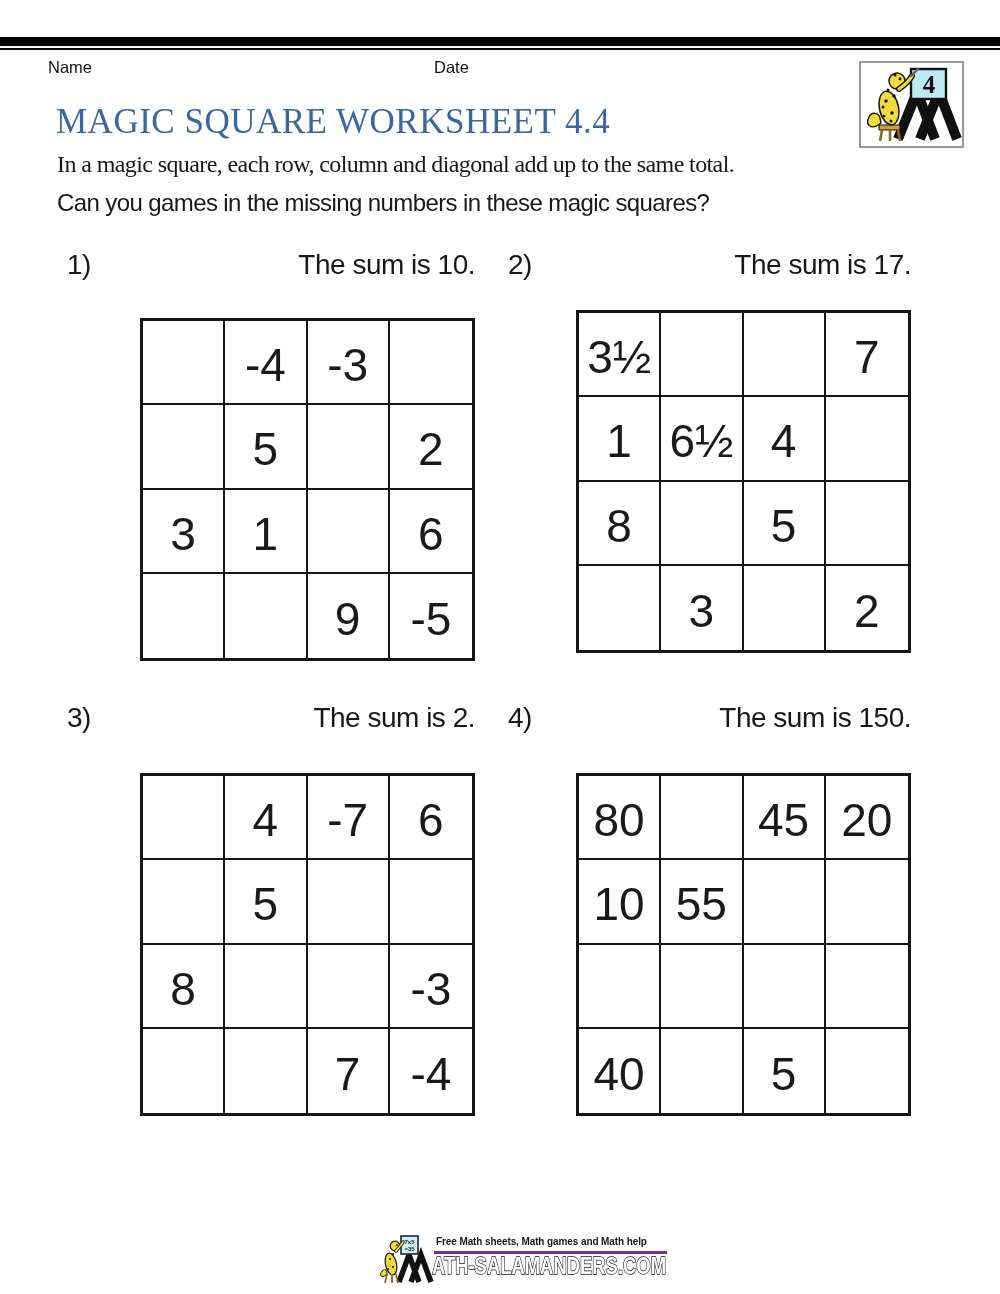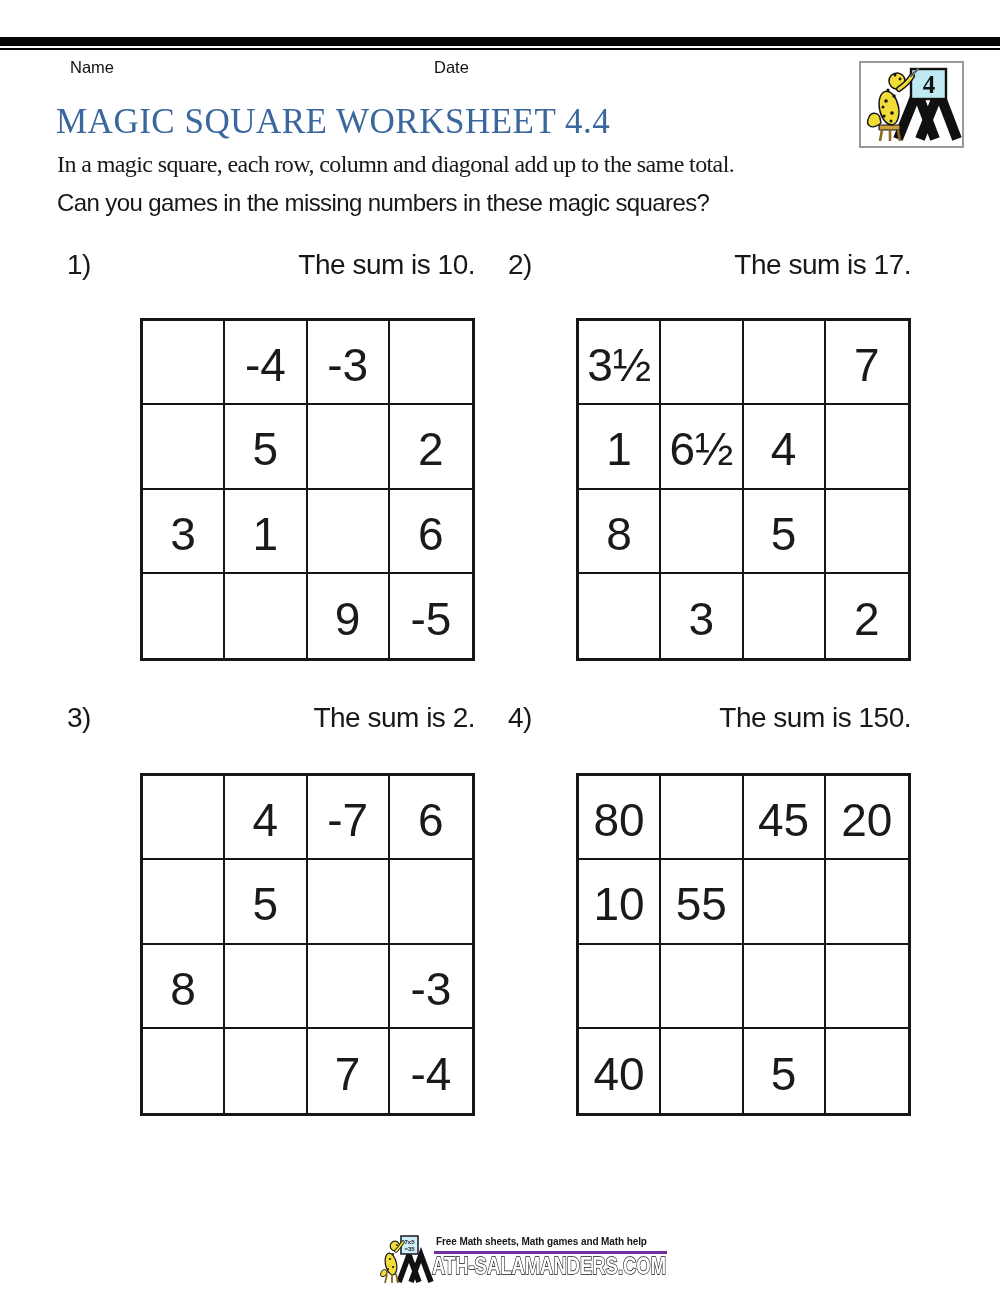--- a/index.html
+++ b/index.html
@@ -5,21 +5,21 @@
   html,body{margin:0;padding:0;}
   body{
     width:1000px;height:1294px;position:relative;background:#ffffff;
     font-family:"Liberation Sans",sans-serif;color:#151515;overflow:hidden;
   }
   
   .bar-thick{position:absolute;left:0;top:37px;width:1000px;height:9px;background:#050505;}
   .bar-thin{position:absolute;left:0;top:48px;width:1000px;height:2px;background:#050505;}
   
   .field-label{position:absolute;top:58px;font-size:16.5px;color:#111;}
-  #name-label{left:70px;}
+  #name-label{left:48px;}
   #date-label{left:434px;text-align:center;}
   
   .title{
     position:absolute;left:56px;top:102px;font-family:"Liberation Serif",serif;
     font-size:35px;letter-spacing:0.5px;color:#39679E;white-space:nowrap;
   }
   
   .instr{position:absolute;left:57px;font-size:24px;letter-spacing:-0.6px;color:#181818;white-space:nowrap;}
   #instr1{top:151px;font-family:Liberation Serif, serif;}
   #instr2{top:189px;}
@@ -35,21 +35,21 @@
     display:grid;grid-template-columns:repeat(4,1fr);grid-template-rows:repeat(4,1fr);
   }
   .cell{
     box-sizing:border-box;border-right:2.5px solid #161616;border-bottom:2.5px solid #161616;
     display:flex;align-items:center;justify-content:center;
     font-size:46px;color:#1a1a1a;padding-top:6px;line-height:1;
   }
   .cell:nth-child(4n){border-right:none;}
   .cell:nth-child(n+13){border-bottom:none;}
   #g1{left:140px;top:318px;}
-  #g2{left:576px;top:318px;}
+  #g2{left:576px;top:310px;}
   #g3{left:140px;top:773px;}
   #g4{left:576px;top:773px;}
   
   .tagline{
     position:absolute;left:436px;top:1236px;font-size:10px;font-weight:bold;
     letter-spacing:-0.1px;color:#161616;white-space:nowrap;
   }
   .purple-rule{position:absolute;left:434px;top:1251px;width:233px;height:3px;background:#7030A0;}
   .site-svg{position:absolute;left:430px;top:1252px;}
   .logo-box{position:absolute;left:859px;top:61px;}

